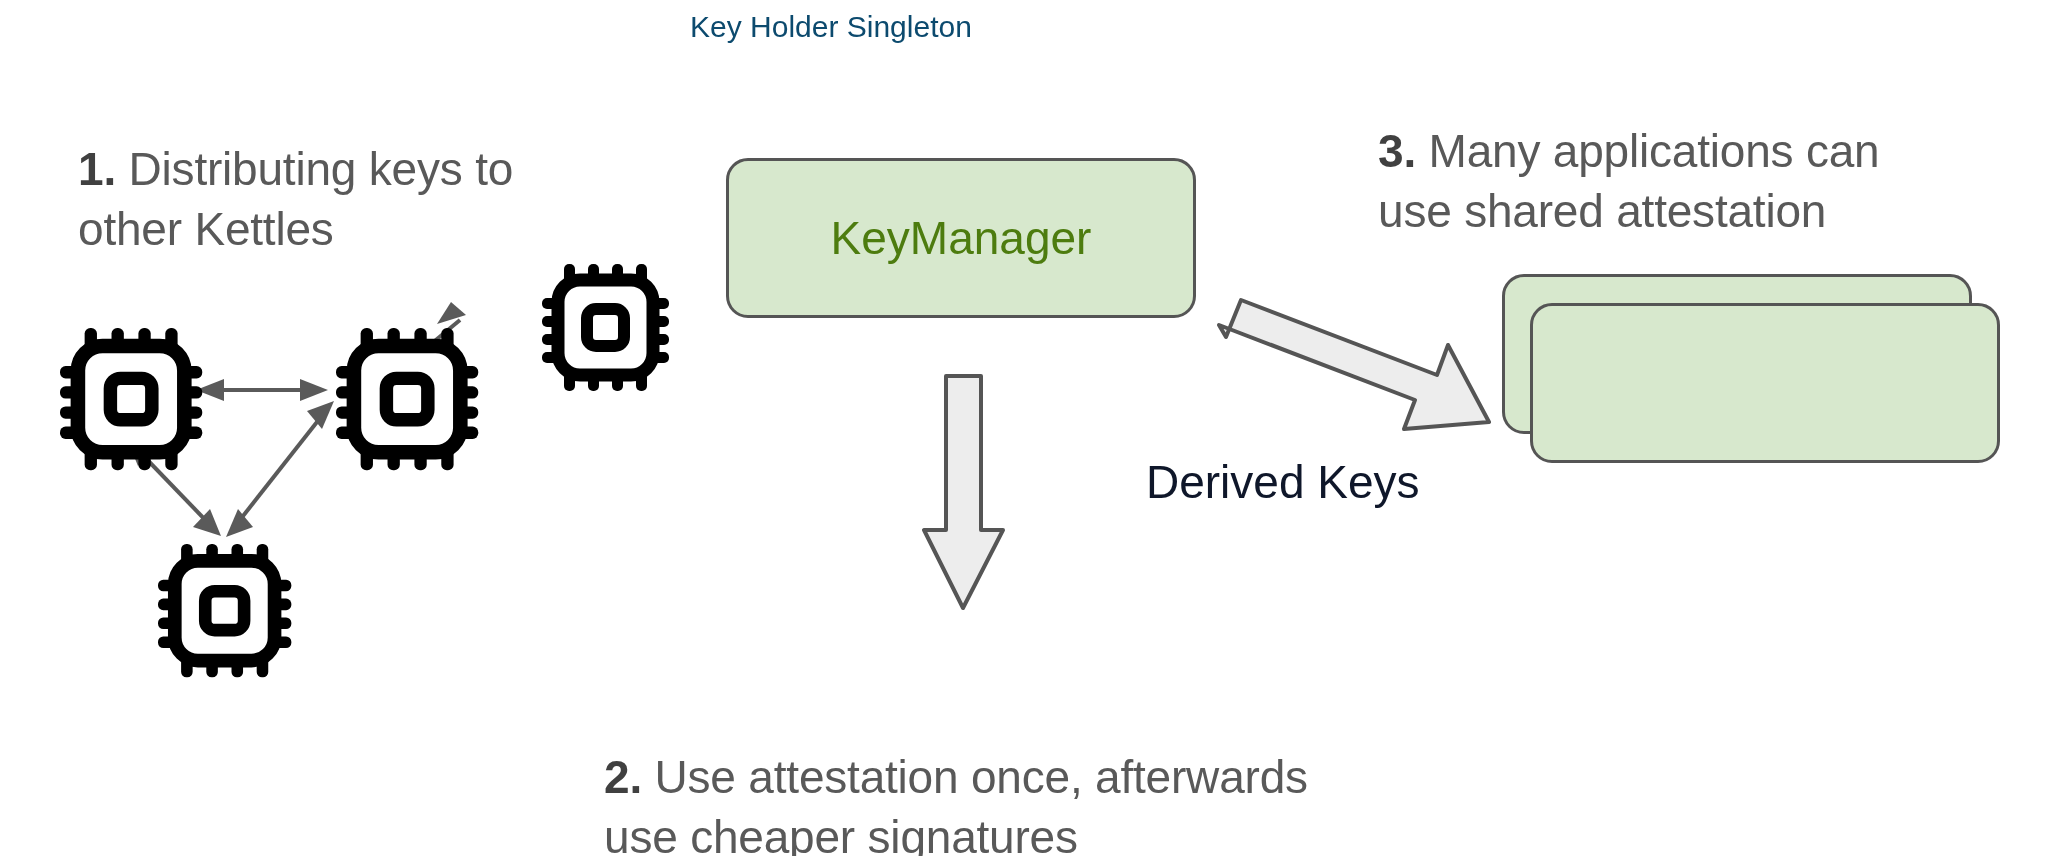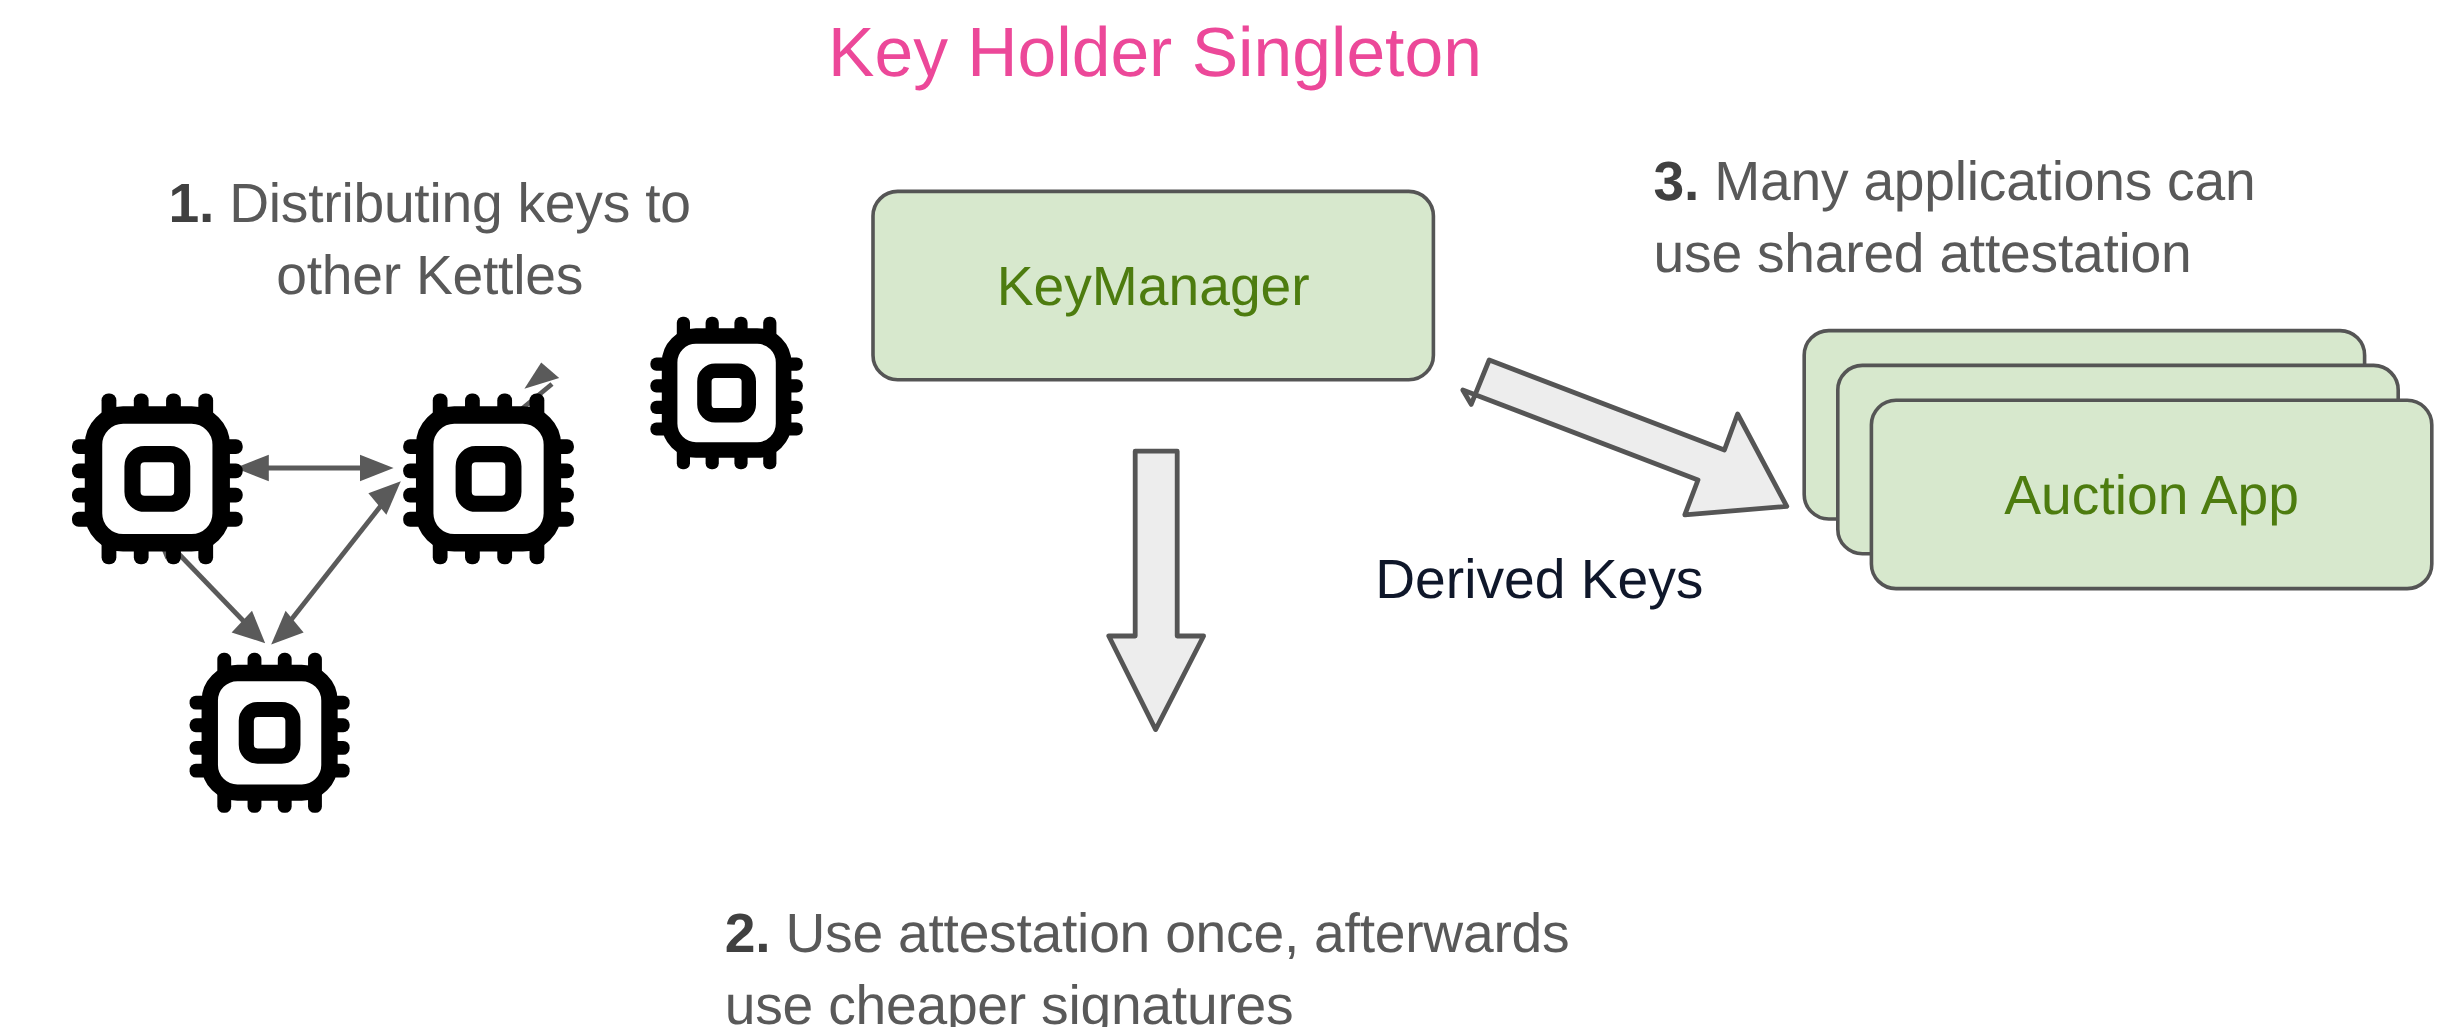--- a/index.html
+++ b/index.html
@@ -22,22 +22,22 @@
     line-height: 1.30;
     white-space: pre-line;
     letter-spacing: -0.2px;
   }
   .caption .num {
     font-weight: bold;
     color: #404040;
   }
   .title-label {
     position: absolute;
-    color: #ec4899;
-    font-size: 58px;
+    color: #0c4a6e;
+    font-size: 30px;
     white-space: nowrap;
   }
   .edge-label {
     position: absolute;
     color: #0f172a;
     font-size: 46px;
     white-space: nowrap;
   }
   .green-box {
     position: absolute;
@@ -72,44 +72,41 @@
     pointer-events: none;
   }
 </style>
 </head>
 <body>
 
 <div id="canvas">
 
   <div class="title-label" style="left:690px; top:10px;">Key Holder Singleton</div>
 
-  <div class="caption" style="left:78px; top:80px; width:560px;text-align:center;">
+  <div class="caption" style="left:78px; top:80px; width:560px;">
     <span class="num">1.</span><span> Distributing keys to
 other Kettles</span>
   </div>
 
   <div class="caption" style="left:1378px; top:62px; width:660px;">
     <span class="num">3.</span><span> Many applications can
 use shared attestation</span>
   </div>
 
   <div class="caption" style="left:604px; top:688px; width:900px;">
     <span class="num">2.</span><span> Use attestation once, afterwards
 use cheaper signatures</span>
   </div>
 
   <div class="green-box" style="left:726px; top:158px; width:470px; height:160px;">
     <div class="box-label">KeyManager</div>
   </div>
 
   <div class="stack-box" style="left:1502px; top:274px; width:470px; height:160px;"></div>
   <div class="stack-box" style="left:1530px; top:303px; width:470px; height:160px;"></div>
-  <div class="green-box" style="left:1558px; top:332px; width:470px; height:160px;">
-    <div class="box-label">Auction App</div>
-  </div>
 
   <div class="edge-label" style="left:1146px; top:455px;">Derived Keys</div>
 
   <svg class="overlay" viewBox="0 0 2046 856" xmlns="http://www.w3.org/2000/svg">
     <defs>
 
       <g id="chip-glyph">
 
         <rect x="22" y="0" width="11" height="24" rx="5" fill="#000"></rect>
         <rect x="46" y="0" width="11" height="24" rx="5" fill="#000"></rect>

